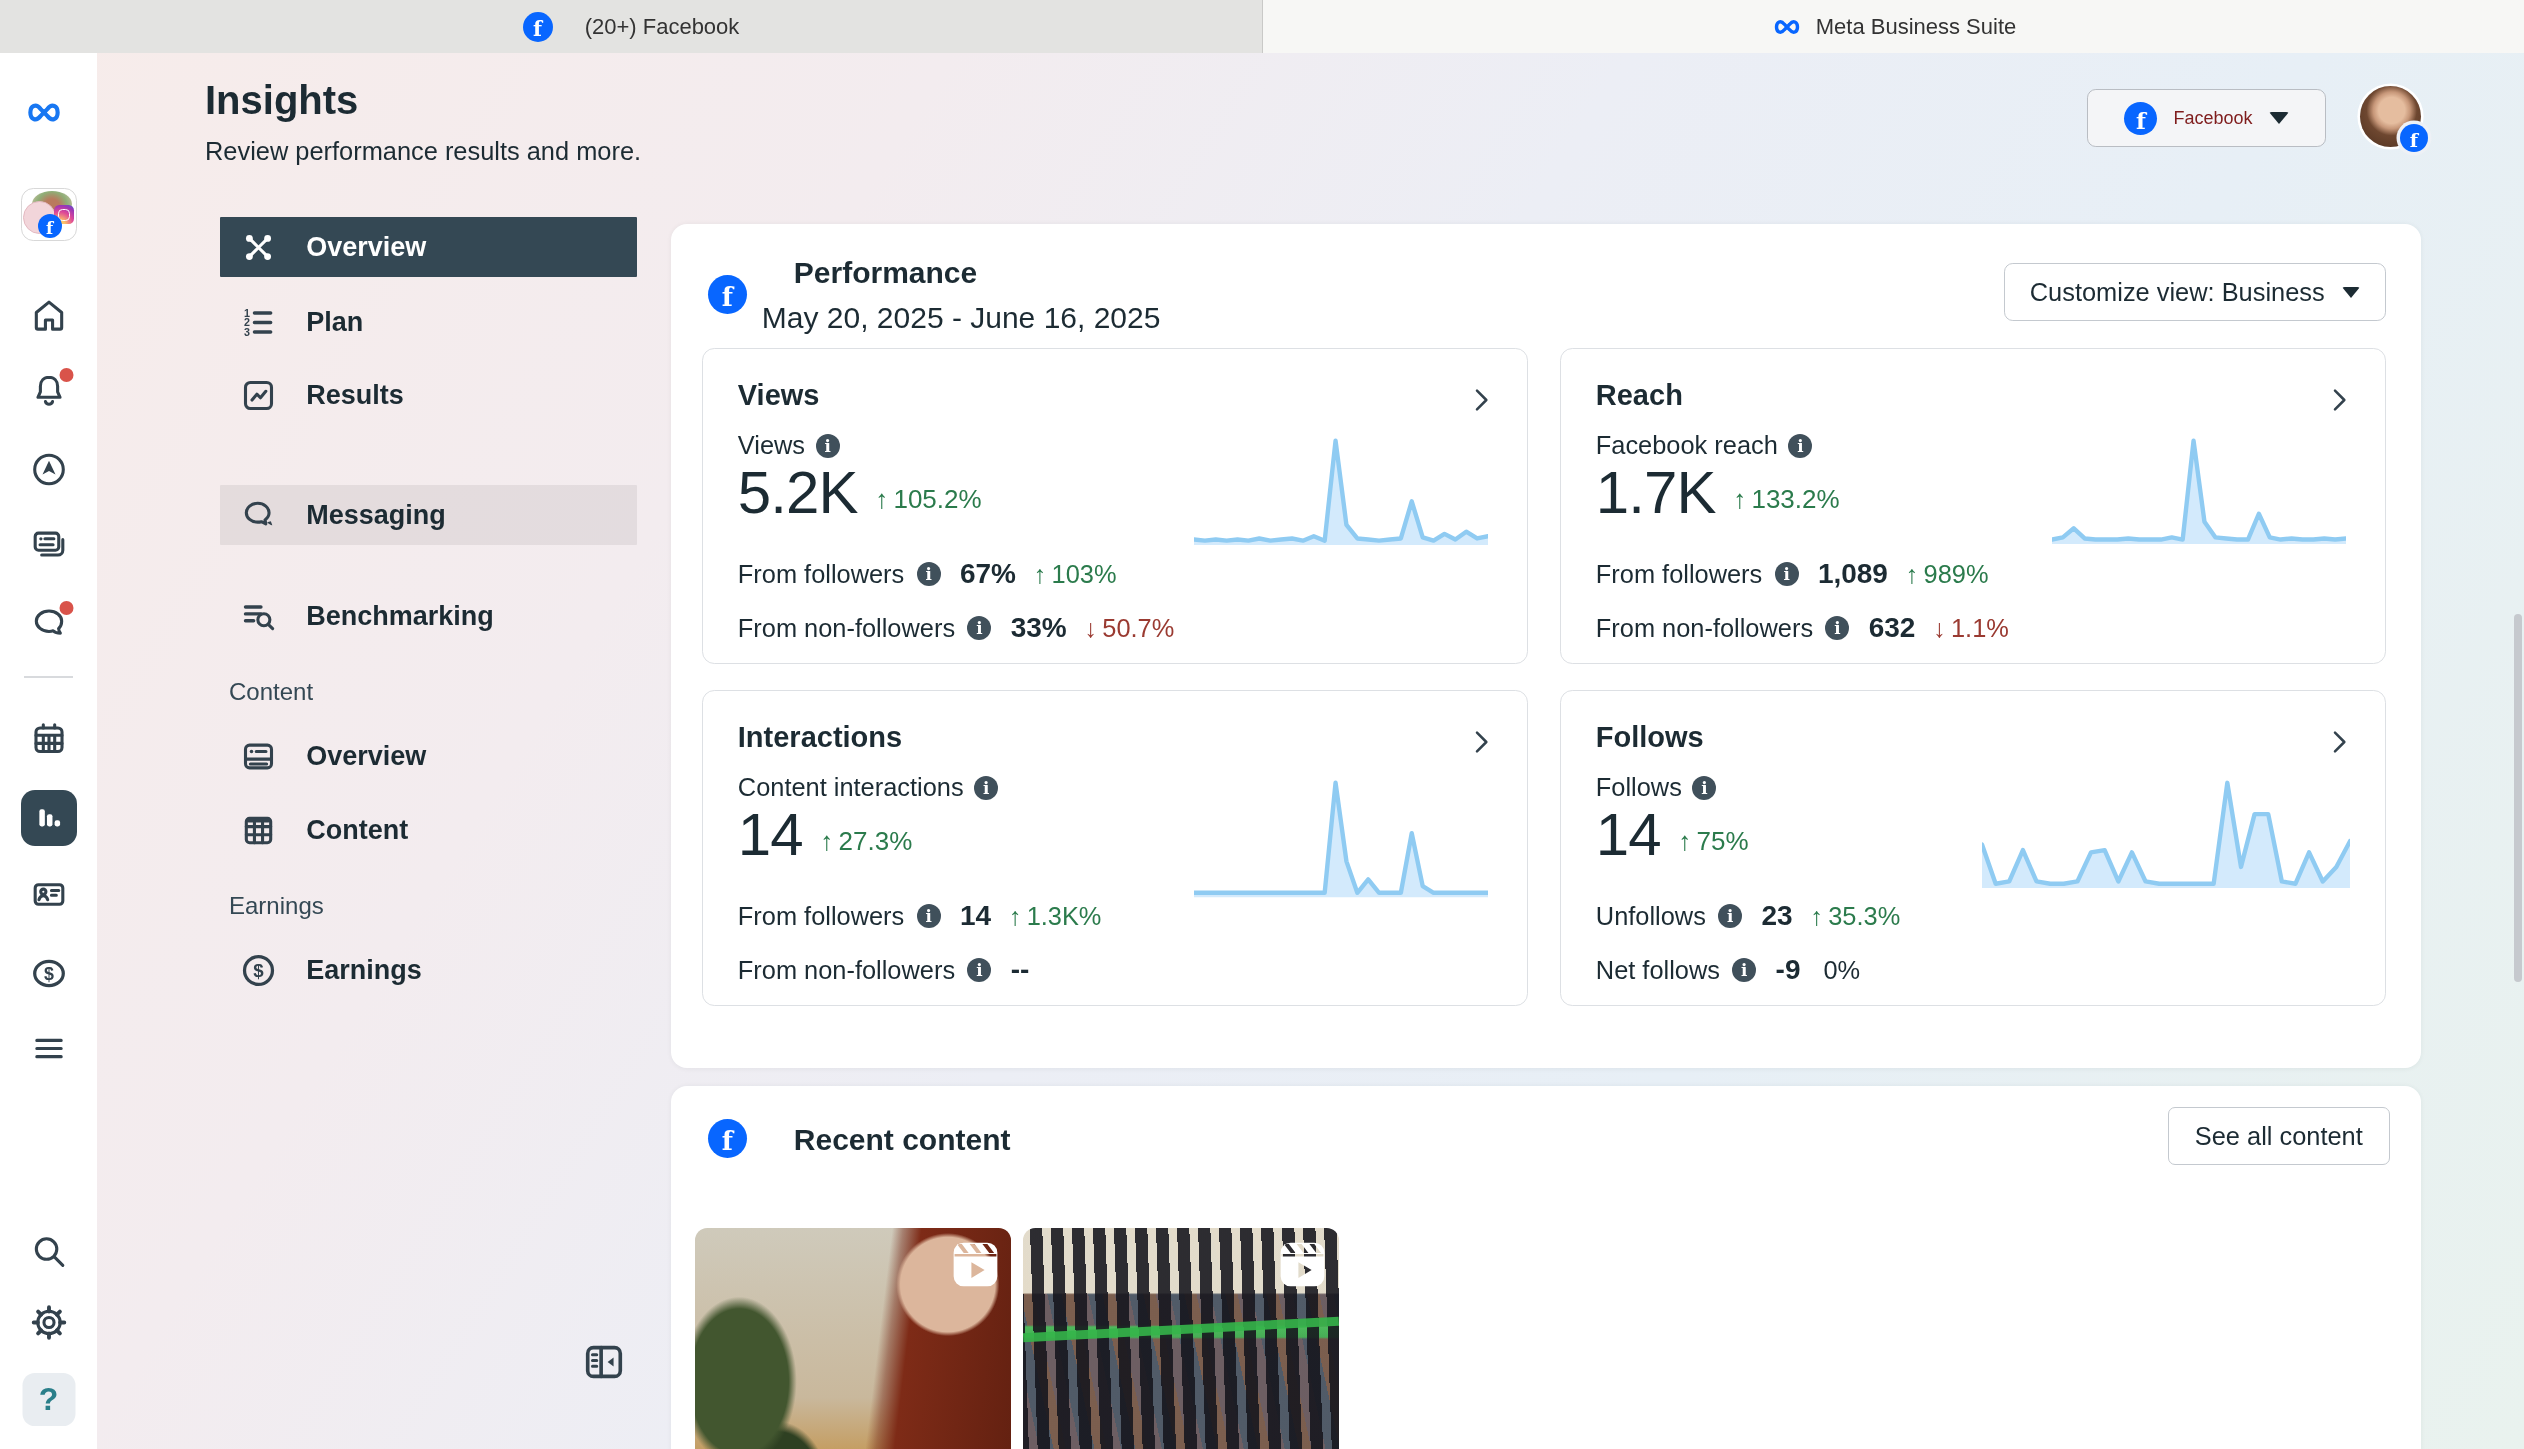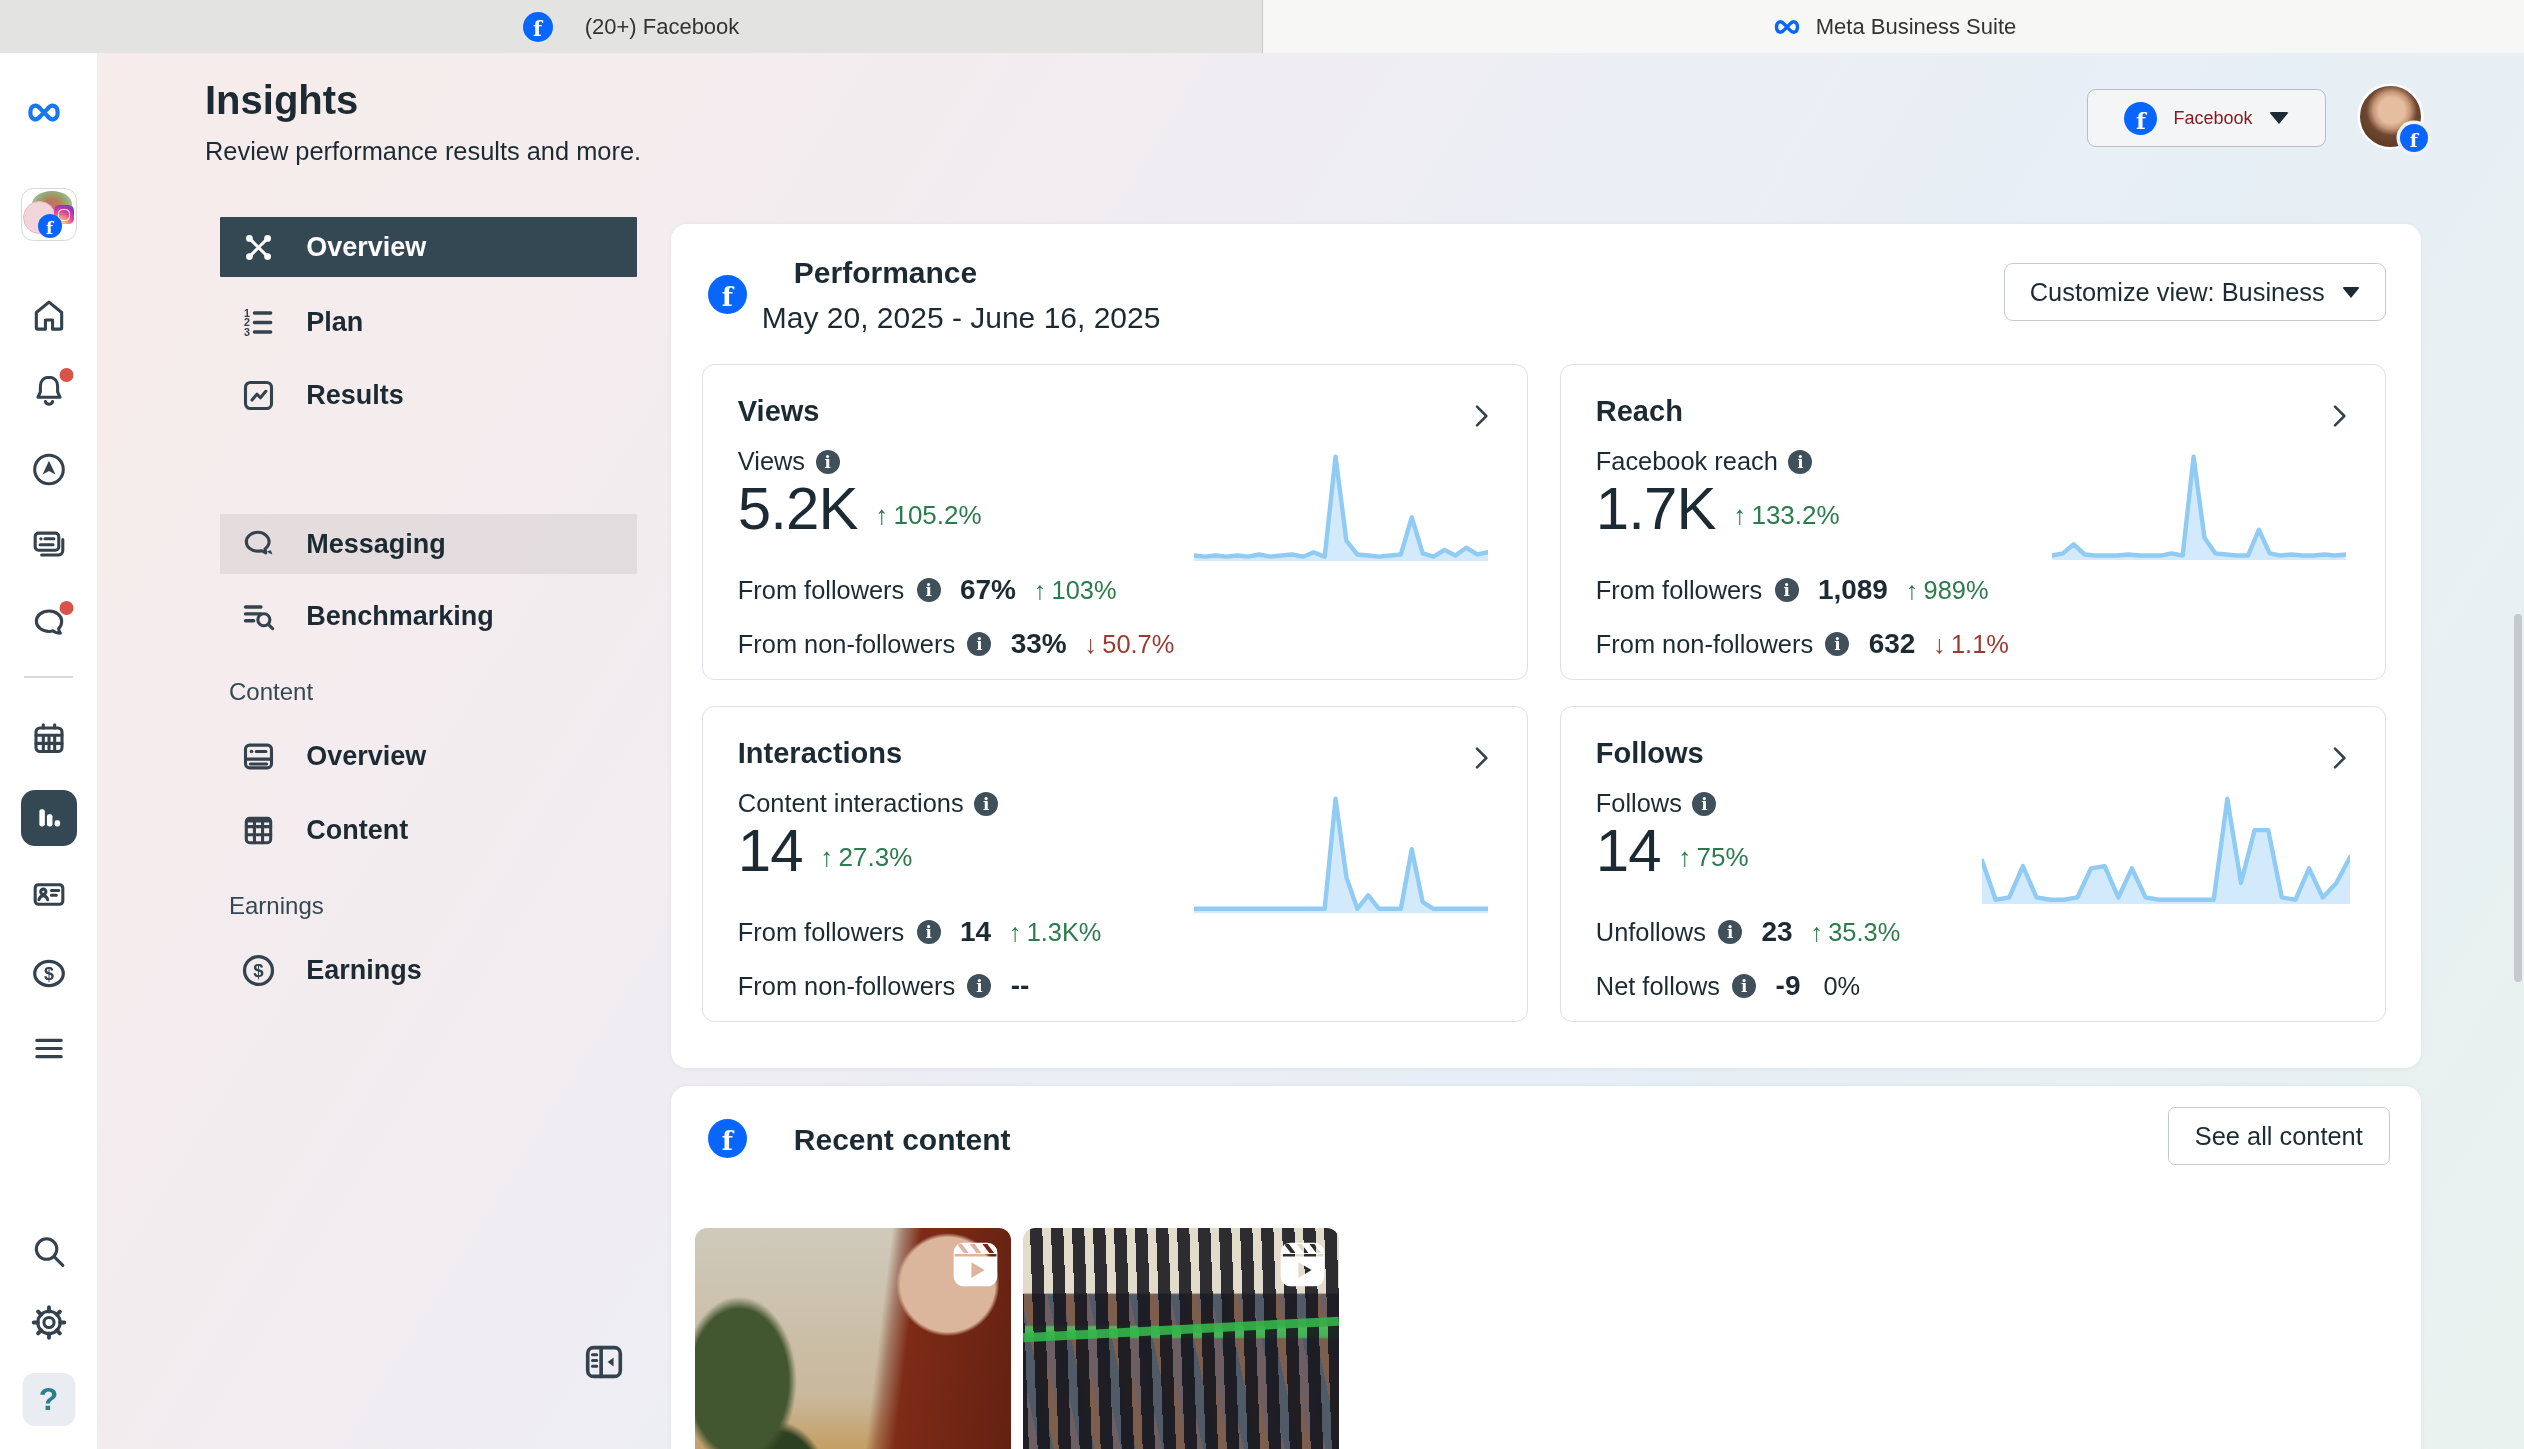--- a/index.html
+++ b/index.html
@@ -65,21 +65,21 @@
   .card { position:absolute; background:#fff; border-radius:16px; box-shadow:0 0.9px 5.3px rgba(28,43,51,0.06); }
   .perf-card { left:8.8px; top:171px; width:1750px; height:844px; }
   .recent-card { left:8.8px; top:1033px; width:1750px; height:526px; }
   .sec-fb { position:absolute; left:37px; width:39px; height:39px; font-size:26px; }
   .sec-title { position:absolute; left:91px; font-size:30px; font-weight:bold; color:#1c2b33;margin-left:32px; }
   .perf-date { position:absolute; left:91px; top:77px; font-size:30px; color:#1c2b33; }
   .outline-btn { position:absolute; background:#fff; border:1.8px solid #c4c9cf; border-radius:8.8px; font-size:25.4px; color:#1c2b33; display:flex; align-items:center; justify-content:center; gap:17.5px; cursor:pointer; font-family:inherit; }
   .customize-btn { right:35px; top:39px; height:58px; padding:0 24.6px; }
   .seeall-btn { right:31px; top:21px; height:58px; padding:0 26px; border-radius:7px; }
 
-  .mgrid { position:absolute; left:31px; top:140px; display:grid; grid-template-columns:826px 826px; grid-auto-rows:316px; column-gap:32px; row-gap:26px; }
+  .mgrid { position:absolute; left:31px; top:124px; display:grid; grid-template-columns:826px 826px; grid-auto-rows:316px; column-gap:32px; row-gap:26px; }
   .mcard { position:relative; background:#fff; border:1.8px solid #dde0e4; border-radius:12.3px; }
   .mtitle { position:absolute; left:35px; top:30px; font-size:29px; font-weight:bold; color:#1c2b33; }
   .chev { position:absolute; right:30px; top:35px; width:32px; height:32px; cursor:pointer; }
   .mlabel { position:absolute; left:35px; top:82px; display:flex; align-items:center; gap:10.5px; font-size:25.4px; color:#1c2b33; }
   .info { display:inline-flex; width:24px; height:24px; border-radius:50%; background:#40505b; color:#fff; font-size:16.7px; font-weight:bold; align-items:center; justify-content:center; cursor:pointer; }
   .info::after { content:"i"; font-family:"DejaVu Serif",serif; }
   .mvalue { position:absolute; left:35px; top:112px; display:flex; align-items:flex-end; gap:17.5px; }
   .big { font-size:60px; font-weight:400; letter-spacing:-0.9px; color:#1c2b33; line-height:1.05; }
   .chg { display:inline-flex; align-items:center; gap:5.3px; font-size:26px; }
   .mvalue .chg { padding-bottom:8.8px; }
@@ -280,21 +280,21 @@
 
       <div class="nav-item" style="top:312px;">
         <svg class="icon" viewBox="0 0 24 24">
             <rect x="4" y="4" width="16" height="16" rx="3"></rect>
             <path d="M8 14.8 11 11.2l2.2 2.2 3.3-4"></path>
           </svg>
         <span class="lbl">Results</span>
       </div>
 
 
-      <div class="nav-item hover" style="top:461px;">
+      <div class="nav-item hover" style="top:432px;">
         <svg class="icon" viewBox="0 0 24 24">
             <path d="M11.5 4.5c-3.9 0-7 2.6-7 5.8 0 3.2 3.1 5.8 7 5.8.8 0 1.6-.1 2.3-.3l2.7 1.3-.5-2.4c1.5-1.1 2.5-2.7 2.5-4.4 0-3.2-3.1-5.8-7-5.8z"></path>
             <path class="fill" d="M17.3 16.1c1.2 1.5 3.2 1.9 3.2 1.9l-.9-2.5z"></path>
           </svg>
         <span class="lbl">Messaging</span>
       </div>
 
       <div class="nav-item" style="top:533px;">
         <svg class="icon" viewBox="0 0 24 24">
             <path d="M4 6.2h9.5M4 10.4h9.5M4 14.6h5" stroke-width="2.1"></path>

